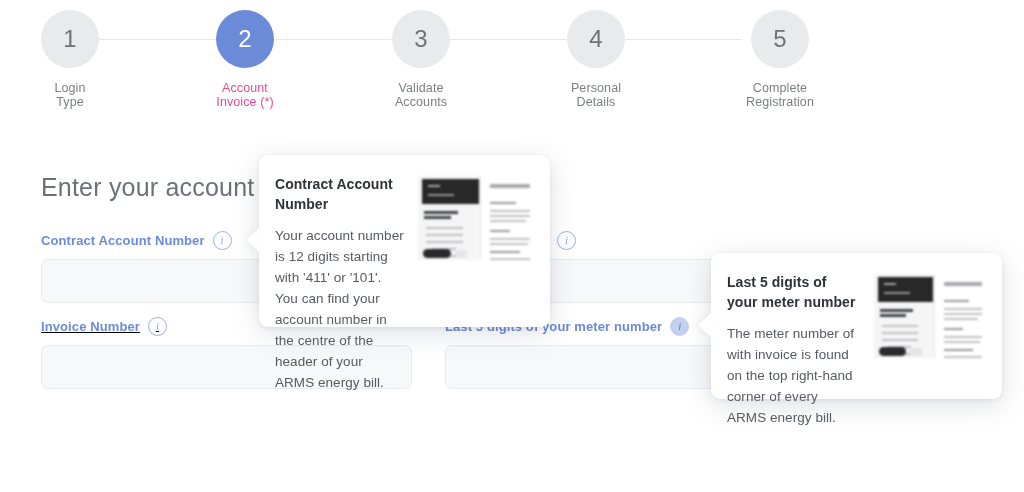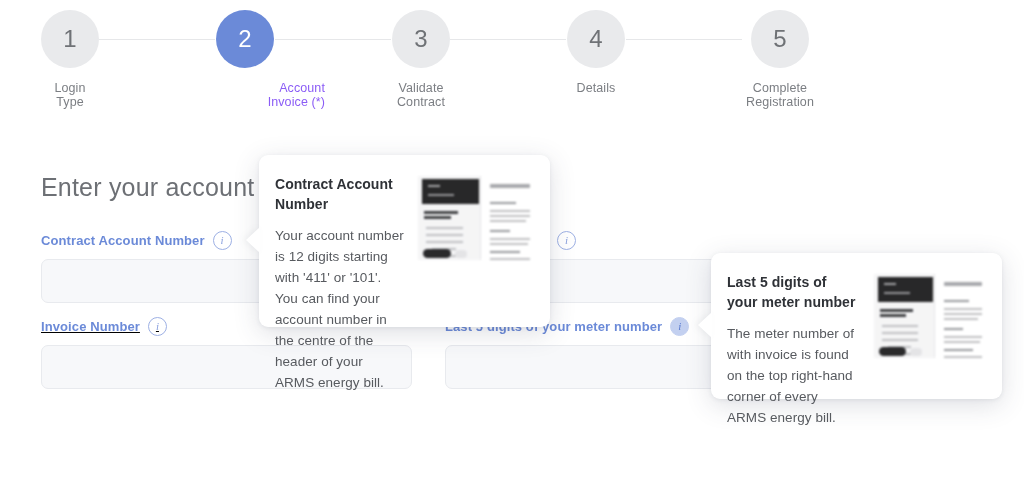--- a/index.html
+++ b/index.html
@@ -48,22 +48,21 @@
     color: #ffffff;
   }
   .step-label {
     margin-top: 13px;
     font-size: 12.5px;
     line-height: 14px;
     color: #7b7e83;
     letter-spacing: 0.1px;
   }
   .step.active .step-label {
-    color: #8b5cf6;
-    text-align: right;
+    color: #ec4899;
   }
   .step-line {
     position: absolute;
     top: 39px;
     height: 1px;
     background: #e6e7e9;
   }
 
   
   .form-area {
@@ -244,27 +243,28 @@
     <div class="step-label">
       <div>Account</div>
       <div>Invoice (*)</div>
     </div>
   </div>
 
   <div class="step" style="left:341px;">
     <div class="step-circle">3</div>
     <div class="step-label">
       <div>Validate</div>
-      <div>Contract</div>
+      <div>Accounts</div>
     </div>
   </div>
 
   <div class="step" style="left:516px;">
     <div class="step-circle">4</div>
     <div class="step-label">
+      <div>Personal</div>
       <div>Details</div>
     </div>
   </div>
 
   <div class="step" style="left:700px;">
     <div class="step-circle">5</div>
     <div class="step-label">
       <div>Complete</div>
       <div>Registration</div>
     </div>

